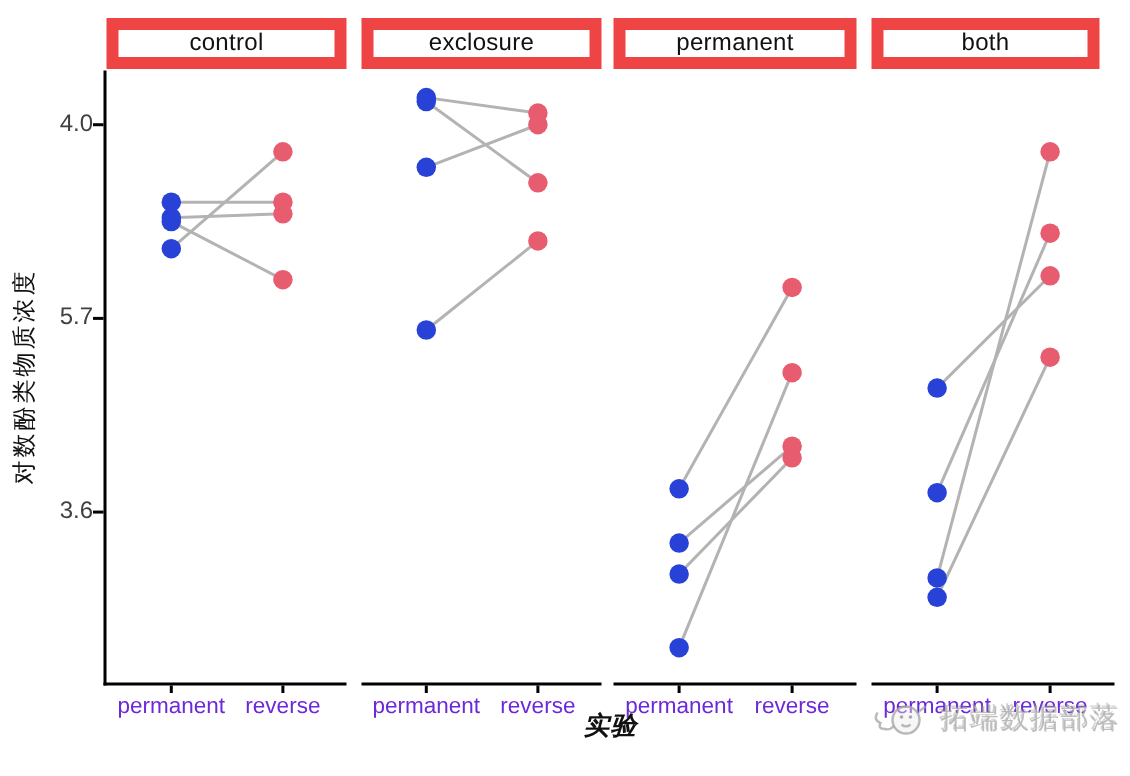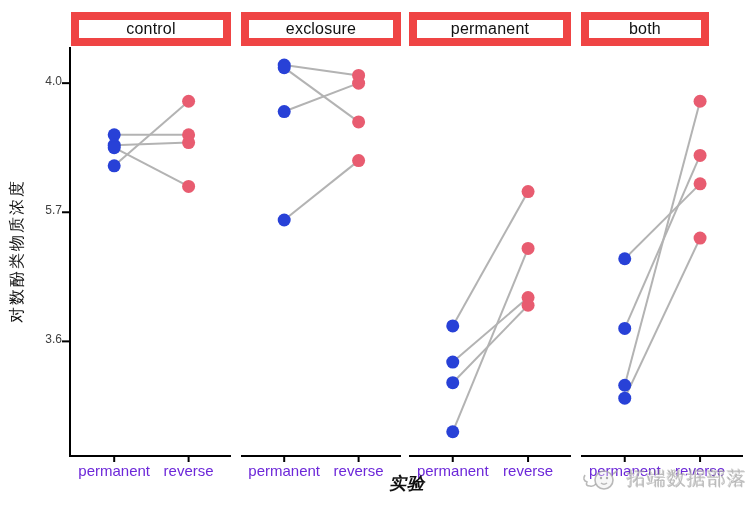--- a/index.html
+++ b/index.html
@@ -7,21 +7,21 @@
     position:relative;width:753px;height:517px;background:#ffffff;overflow:hidden;
     font-family:"Liberation Sans","DejaVu Sans",sans-serif;
   }
   #plot-svg{position:absolute;left:0;top:0;}
   .strip{
     position:absolute;top:12px;height:34px;background:#ffffff;border:8px solid #ef4444;
     box-sizing:border-box;display:flex;align-items:center;justify-content:center;
     font-size:16px;color:#111111;letter-spacing:0.2px;
   }
   .yt{
-    position:absolute;left:26px;width:36px;text-align:right;font-size:12px;color:#404040;
+    position:absolute;left:26px;width:36px;text-align:right;font-size:16px;color:#404040;
   }
   .xt{
     position:absolute;font-size:15px;color:#6d28d9;white-space:nowrap;transform:translateX(-50%);
   }
   #y-axis-title{
     position:absolute;left:17px;top:251px;transform:translate(-50%,-50%) rotate(-90deg);
     white-space:nowrap;font-size:16px;color:#111111;letter-spacing:2px;
   }
   #x-axis-title{
     position:absolute;top:472px;left:407px;transform:translateX(-50%);
@@ -111,21 +111,21 @@
 
   <div class="strip" style="left:71px;width:160px;">
       <span>control</span>
     </div>
   <div class="strip" style="left:241px;width:160px;">
       <span>exclosure</span>
     </div>
   <div class="strip" style="left:409px;width:162px;">
       <span>permanent</span>
     </div>
-  <div class="strip" style="left:581px;width:128px;justify-content:center;">
+  <div class="strip" style="left:581px;width:152px;justify-content:center;">
       <span>both</span>
     </div>
 
   <div id="labels-layer">
       <span class="yt" style="top: 332.38px;">3.6</span>
       <span class="yt" style="top: 203.266px;">5.7</span>
       <span class="yt" style="top: 74.1519px;">4.0</span>
       <span class="xt" style="left: 114.2px; top: 462px;">permanent</span>
       <span class="xt" style="left: 188.6px; top: 462px;">reverse</span>
       <span class="xt" style="left: 284.2px; top: 462px;">permanent</span>

